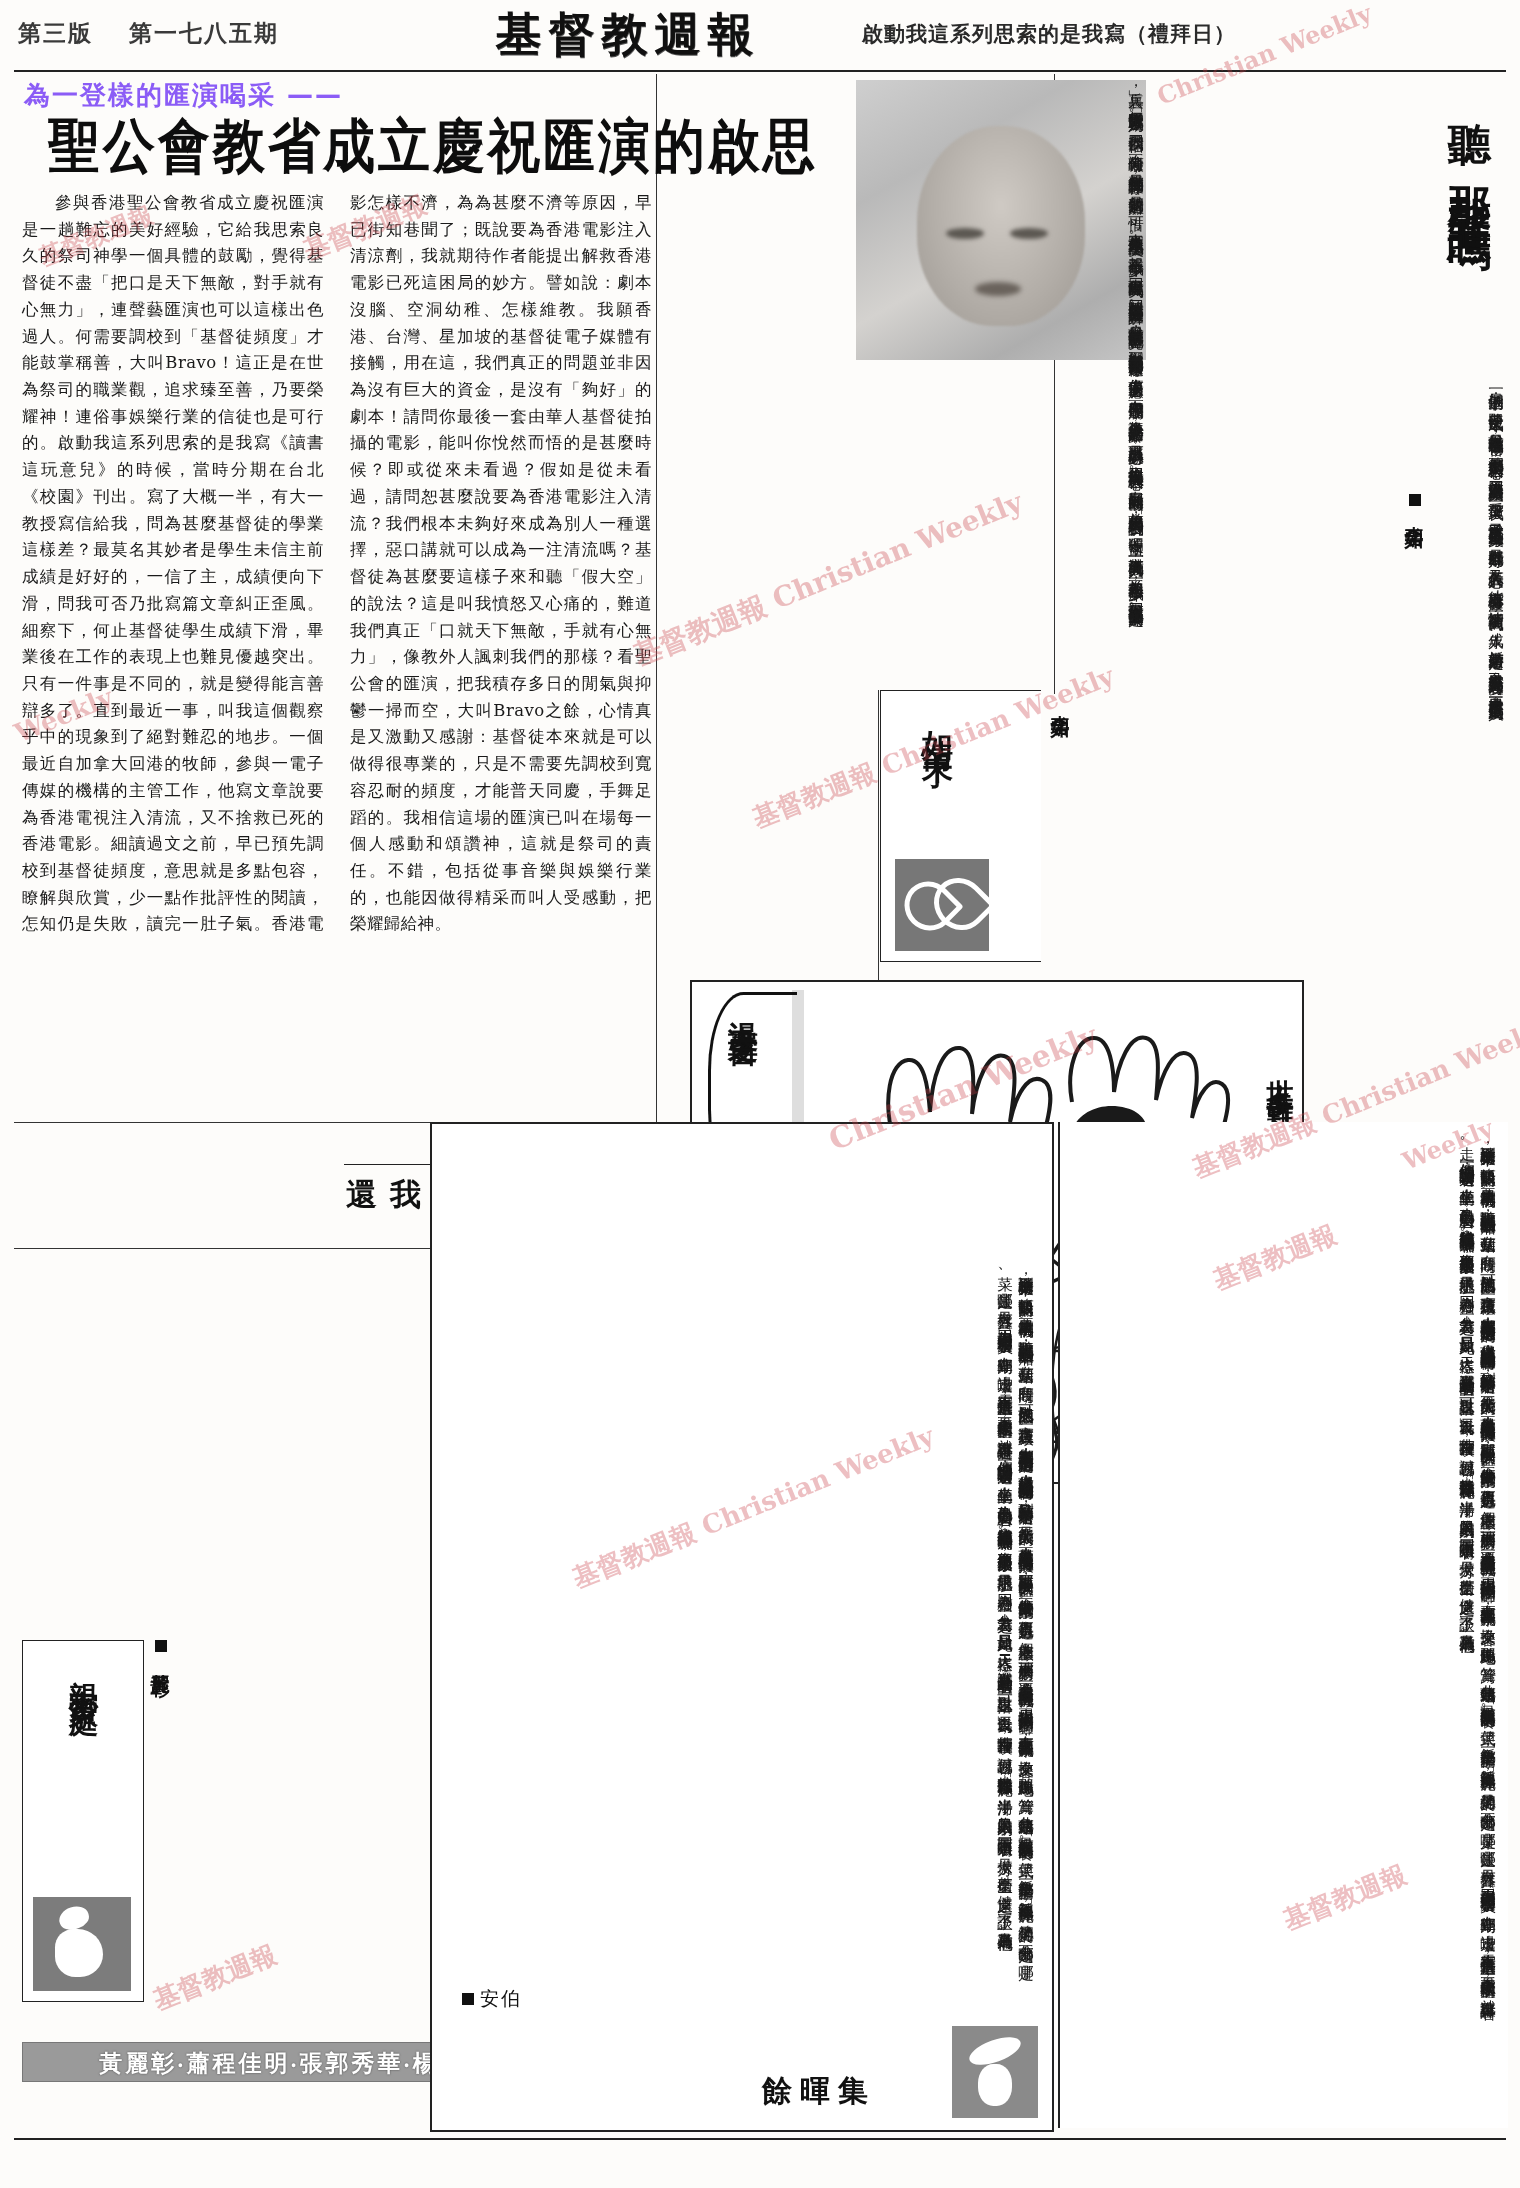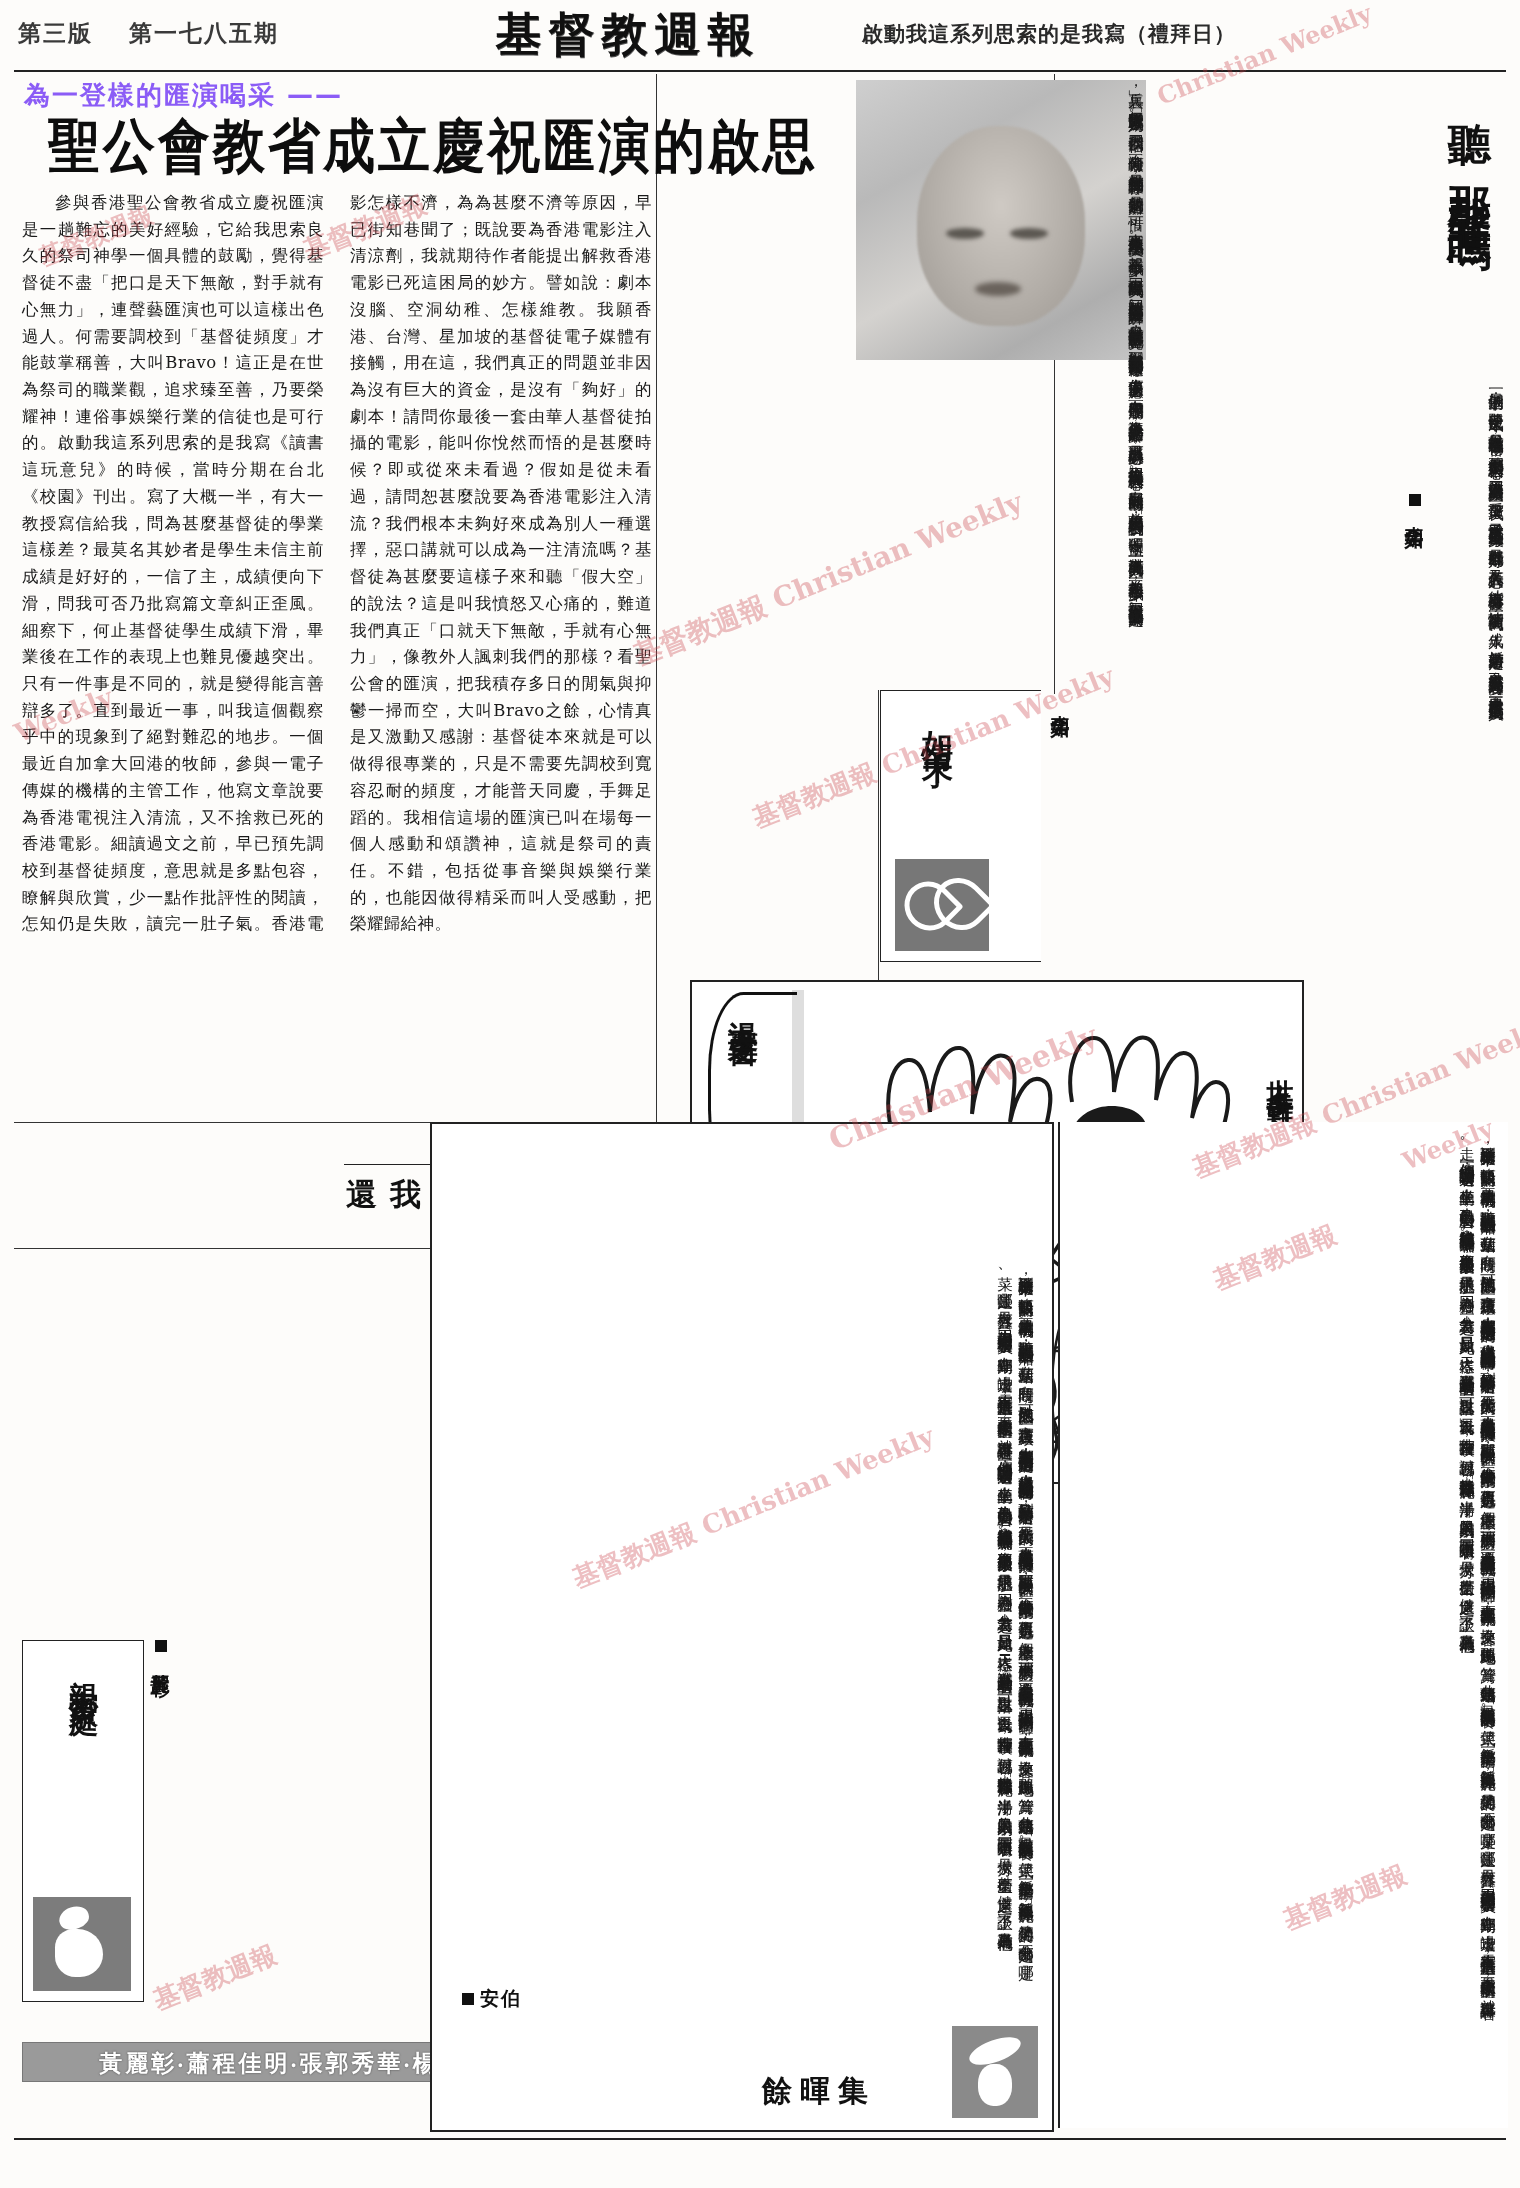--- a/index.html
+++ b/index.html
@@ -181,21 +181,21 @@
   }
   .rice-cols{
     position:absolute;left:14px;top:140px;width:590px;height:700px;
   }
   .rice-cols .vt{
     position:absolute;top:0;height:690px;
     font-size:15.5px;line-height:1.36;letter-spacing:0.6px;text-align:justify;
   }
   .rice-author{
     position:absolute;left:30px;bottom:118px;
-    font-size:19px;font-weight:700;letter-spacing:2px;color:#111;
+    font-size:19px;font-weight:400;letter-spacing:2px;color:#111;
     font-family:"DejaVu Sans","Liberation Sans",sans-serif;
   }
   .rice-author .sq{display:inline-block;width:12px;height:12px;background:#111;margin-right:6px;}
   .rice-foot{
     position:absolute;left:330px;bottom:18px;
     font-size:30px;font-weight:700;letter-spacing:8px;color:#111;
   }
   .rice-cut{
     position:absolute;right:14px;bottom:12px;width:86px;height:92px;background:#8a8a8a;
   }

